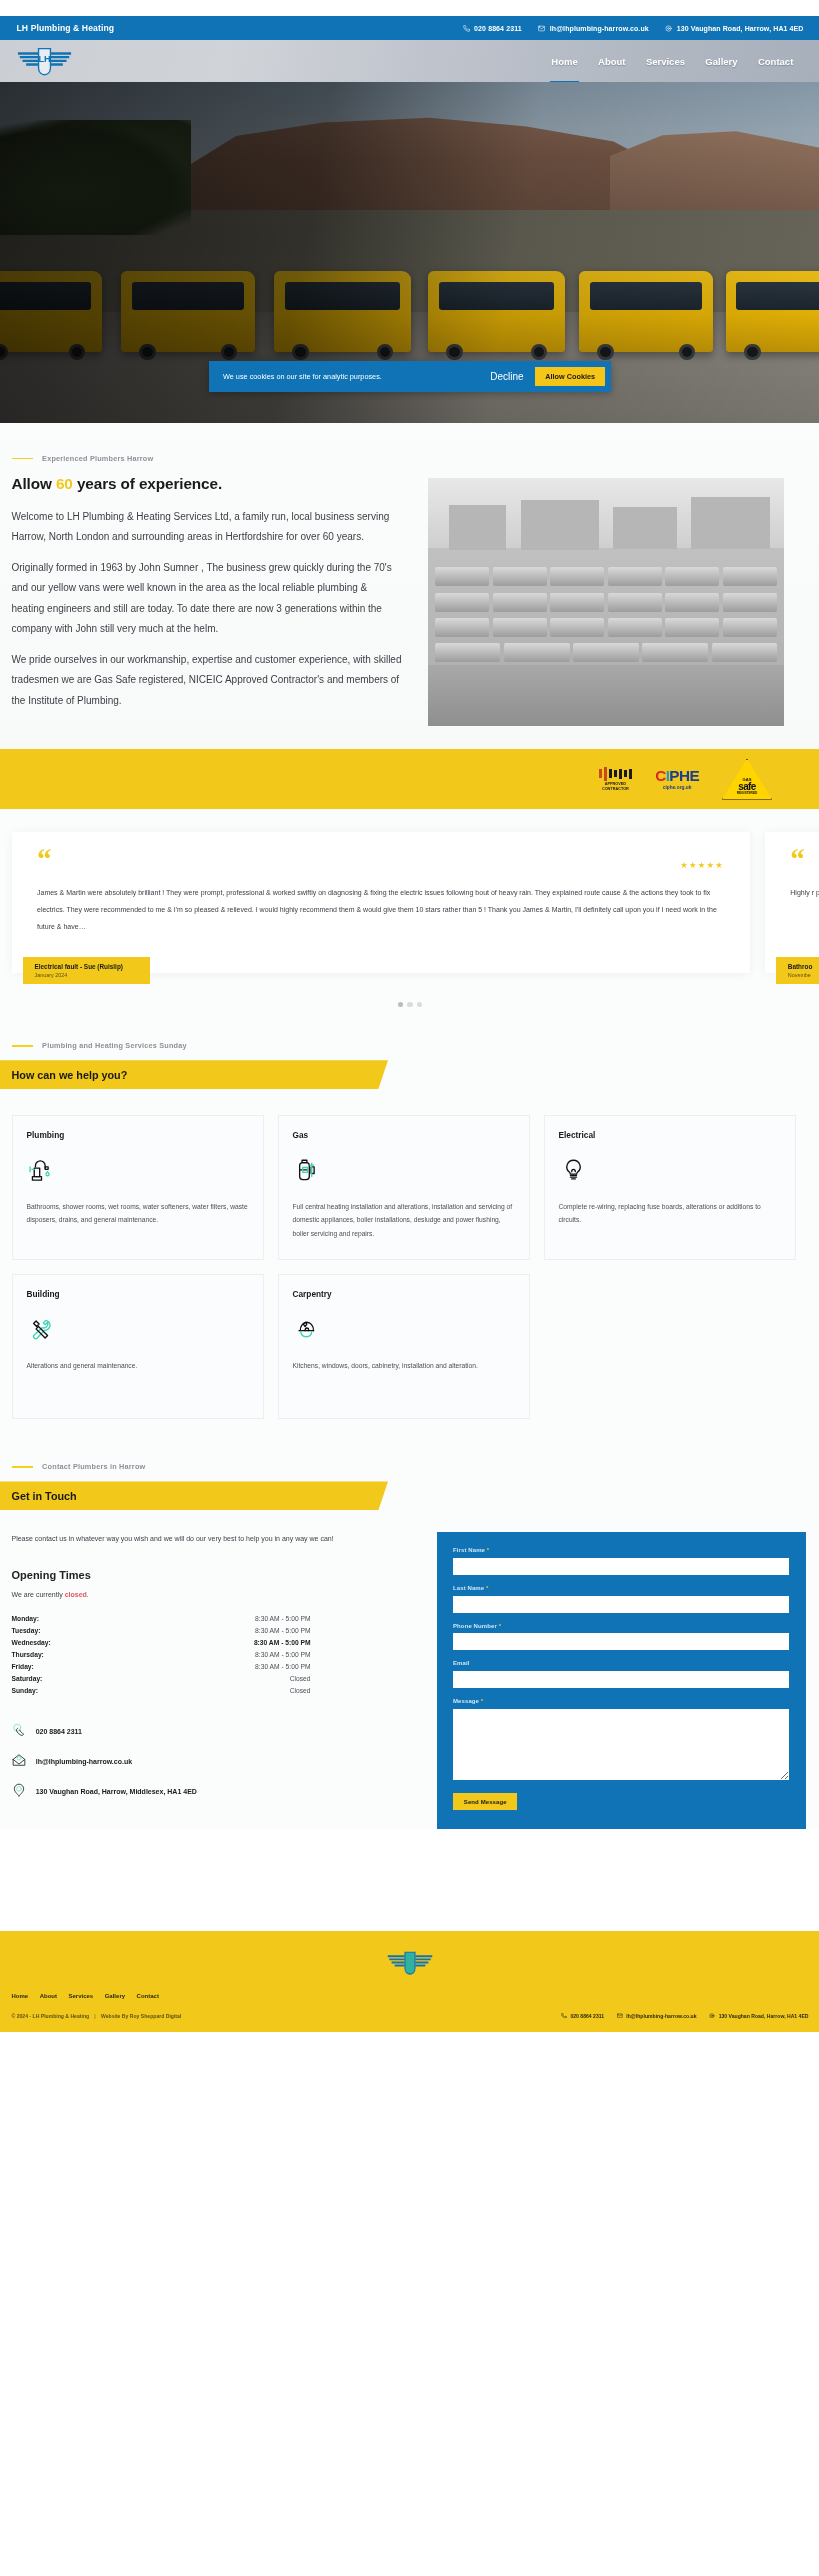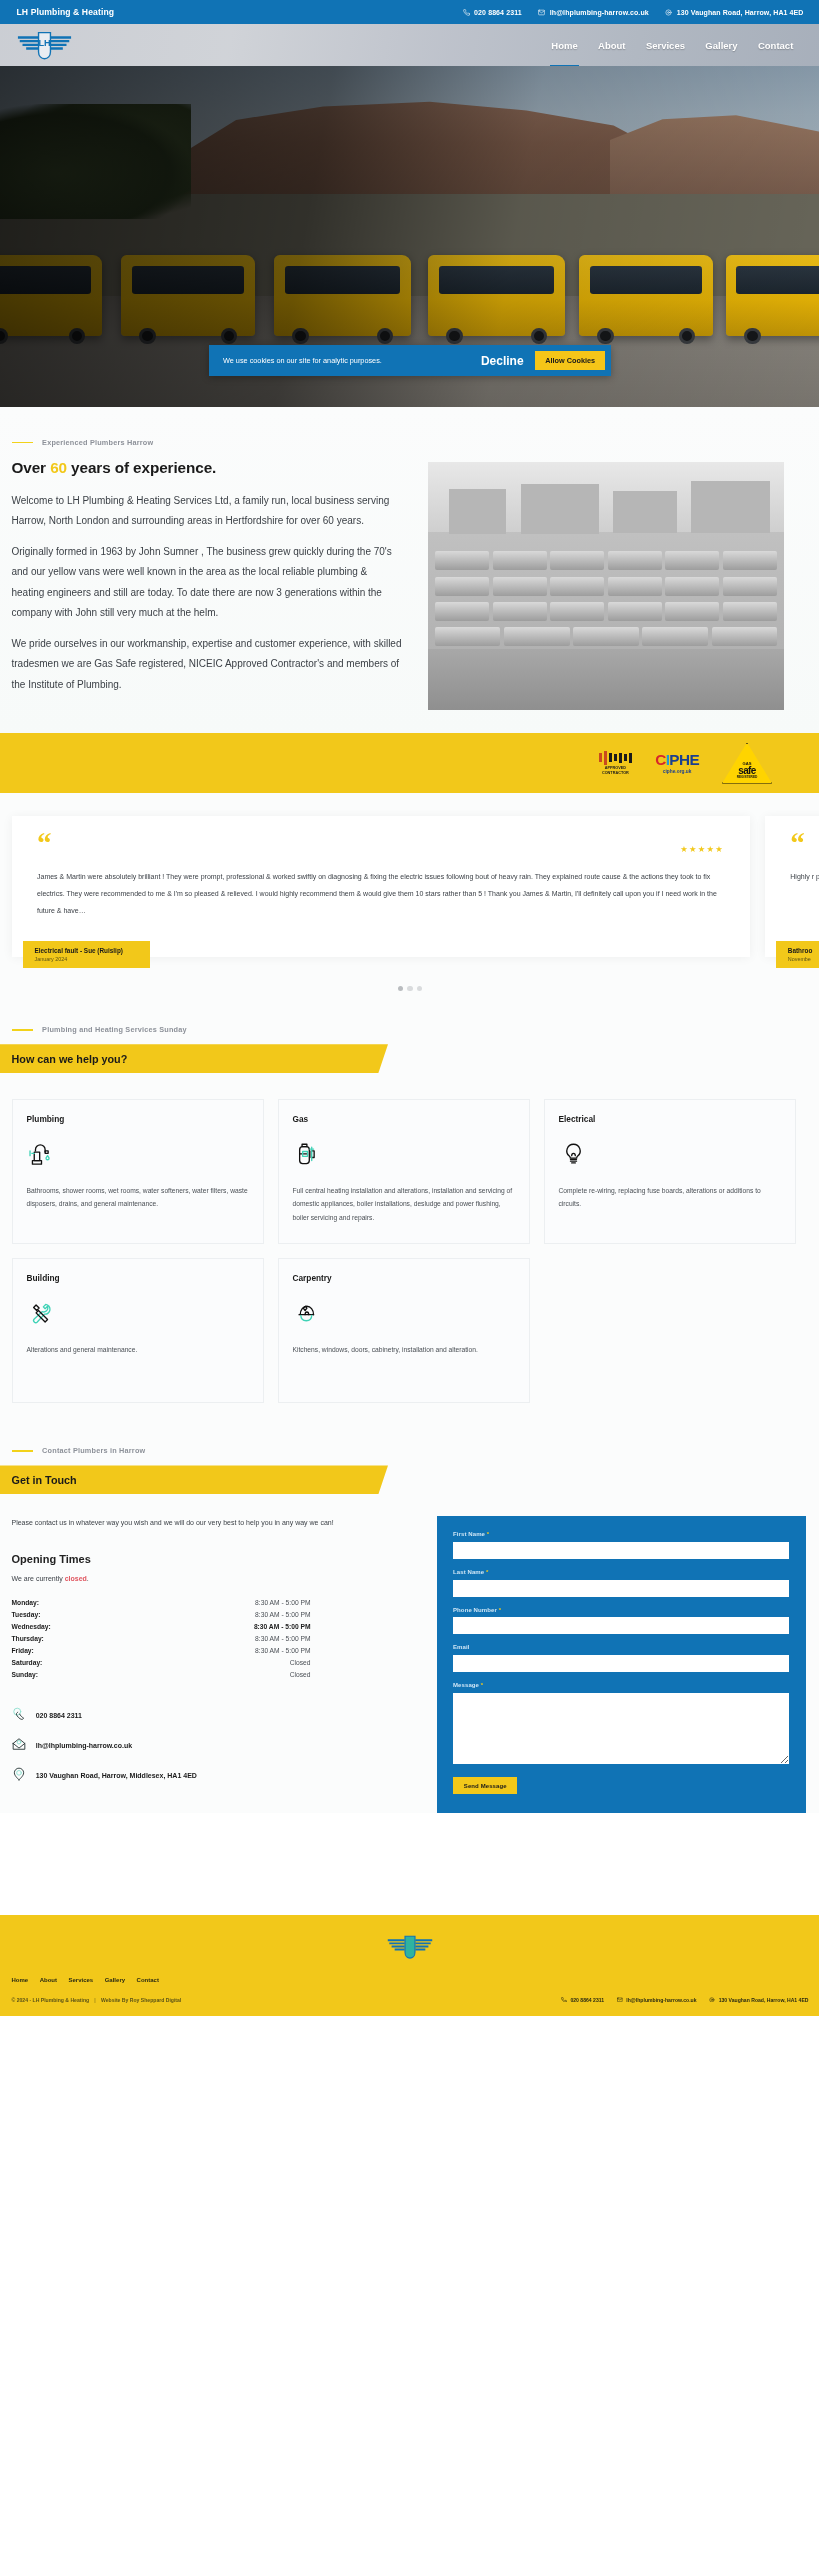--- a/index.html
+++ b/index.html
@@ -3,21 +3,21 @@
 <meta charset="utf-8">
 <style>
   * { margin:0; padding:0; box-sizing:border-box; }
   html,body { width:820px; }
   body {
     font-family:"Liberation Sans", sans-serif;
     background:#ffffff;
     color:#222;
     -webkit-font-smoothing:antialiased;
   }
-  .wrap { width:820px; margin:0 auto; position:relative; }
+  .wrap { width:820px; margin:16px auto; position:relative; }
 
   
   .topbar {
     background:#1073b5;
     height:24px;
     display:flex;
     align-items:center;
     padding:0 16.5px;
     color:#fff;
   }
@@ -125,21 +125,21 @@
   
   .cookie{
     position:absolute; left:50%; transform:translateX(-50%);
     bottom:31px; z-index:9;
     background:#1073b5; color:#fff;
     width:402px; height:31px;
     display:flex; align-items:center; padding:0 0 0 14px; gap:0;
     box-shadow:0 1.9px 7.6px rgba(0,0,0,.3);
   }
   .cookie-text{ font-size:7.3px; font-weight:500; }
-  .cookie-decline{ margin-left:auto; font-size:12px; font-weight:700; color:#fff; cursor:pointer; padding:0 11.5px; }
+  .cookie-decline{ margin-left:auto; font-size:10px; font-weight:400; color:#fff; cursor:pointer; padding:0 11.5px; }
   .cookie-allow{
     background:#f5c518; color:#1a1a1a; font-size:7.3px; font-weight:700;
     height:19px; padding:0 10.2px; border:none; margin-right:5.7px; cursor:pointer;
   }
 
   
   .eyebrow{ display:flex; align-items:center; gap:9px; }
   .eyebrow .dash{ width:21.6px; height:1.9px; background:#f2d21a; display:block; }
   .eyebrow .txt{ color:#8d9199; font-size:7.3px; font-weight:700; letter-spacing:0.2px; }
 
@@ -373,21 +373,21 @@
       <button class="cookie-allow">Allow Cookies</button>
     </div>
   </div>
 
   <div class="about">
     <div class="about-left">
       <div class="eyebrow">
         <span class="dash"></span>
         <span class="txt">Experienced Plumbers Harrow</span>
       </div>
-      <h2 class="about-h2"><span>Over </span><em>60</em><span> years of experience.</span></h2>
+      <h2 class="about-h2"><span>Allow </span><em>60</em><span> years of experience.</span></h2>
       <p>Welcome to LH Plumbing &amp; Heating Services Ltd, a family run, local business serving Harrow, North London and surrounding areas in Hertfordshire for over 60 years.</p>
       <p>Originally formed in 1963 by John Sumner , The business grew quickly during the 70's and our yellow vans were well known in the area as the local reliable plumbing &amp; heating engineers and still are today. To date there are now 3 generations within the company with John still very much at the helm.</p>
       <p>We pride ourselves in our workmanship, expertise and customer experience, with skilled tradesmen we are Gas Safe registered, NICEIC Approved Contractor's and members of the Institute of Plumbing.</p>
     </div>
     <div class="about-photo">
       <div class="ph-sky"></div>
       <div class="ph-block" style="left:6%;top:27px;width:16%;height:45px;"></div>
       <div class="ph-block" style="left:26%;top:21.6px;width:22%;height:50px;"></div>
       <div class="ph-block" style="left:52%;top:29px;width:18%;height:42px;"></div>
       <div class="ph-block" style="left:74%;top:19px;width:22%;height:52px;"></div>

